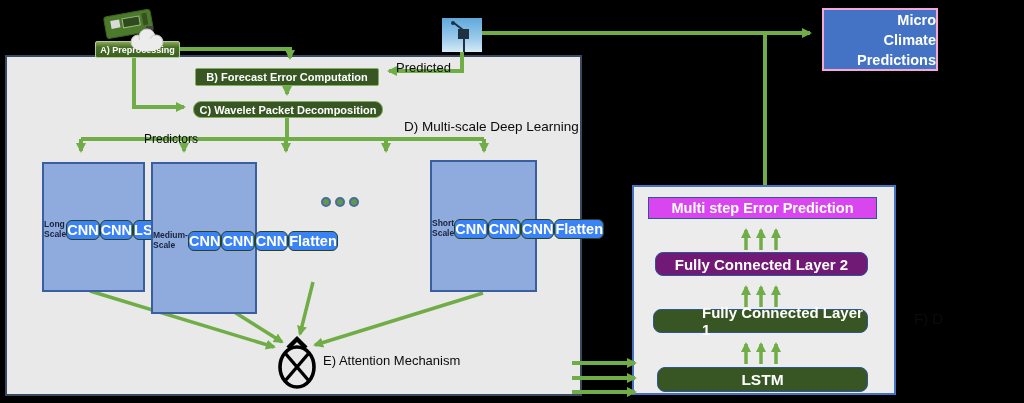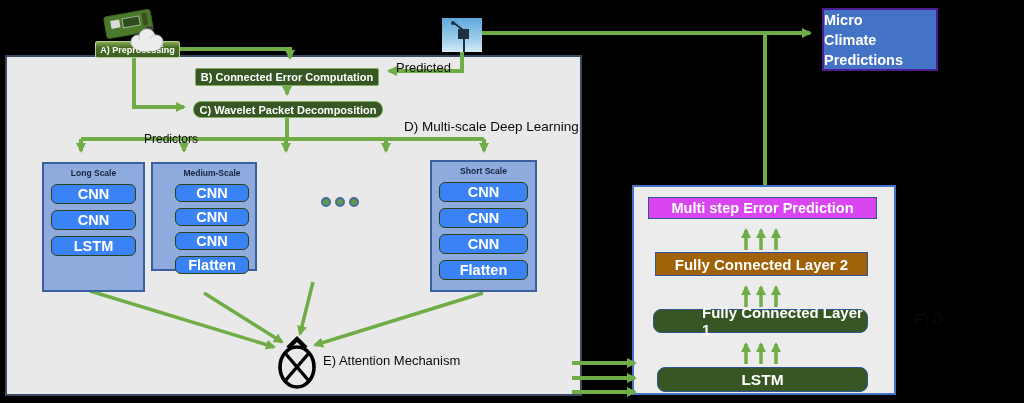--- a/index.html
+++ b/index.html
@@ -23,45 +23,45 @@
   
   .blabel{position:absolute;color:#0b0b0b;font-weight:400;z-index:6;white-space:nowrap;}
   #lbl-predictors{left:144px;top:92px;font-size:12px;margin-top:40px;}
   #lbl-predicted{left:396px;top:60px;font-size:13px;}
   #lbl-d{left:404px;top:119px;font-size:13.5px;}
   #lbl-e{left:323px;top:353px;font-size:13px;}
   #lbl-f{left:874px;top:310px;font-size:15px;margin-left:40px;}
 
   
   .scale{position:absolute;background:#8FAADC;border:2px solid #3A5FA0;box-sizing:border-box;
-         display:flex;flex-direction:column;align-items:center;z-index:5;}
+         display:flex;flex-direction:row;align-items:center;z-index:5;}
   #scale-long{left:42px;top:162px;width:103px;height:130px;}
-  #scale-medium{left:151px;top:162px;width:106px;height:109px;padding-left:16px;}
+  #scale-medium{left:151px;top:162px;width:106px;height:152px;}
   #scale-short{left:430px;top:160px;width:107px;height:132px;}
   .scale-title{font-size:8.5px;font-weight:700;color:#17233F;margin-top:4px;}
   .layer{width:86%;height:20px;background:#3b82f6;border:1px solid #2A431A;border-radius:6px;
          color:#fff;font-size:14.5px;font-weight:600;display:flex;align-items:center;
          justify-content:center;margin-top:6px;box-sizing:border-box;}
 
   
   .emod{position:absolute;color:#fff;display:flex;align-items:center;justify-content:center;
         font-weight:600;box-sizing:border-box;z-index:5;}
   #emod-title{left:648px;top:197px;width:229px;height:22px;background:#d946ef;
               border:1px solid #2E5597;font-size:14.5px;}
-  #emod-fc2{left:655px;top:252px;width:213px;height:24px;background:#a16207;
-            border:1px solid #2E5597;border-radius:0;font-size:15px;}
+  #emod-fc2{left:655px;top:252px;width:213px;height:24px;background:#701a75;
+            border:1px solid #2E5597;border-radius:8px;font-size:15px;}
   #emod-fc1{left:653px;top:309px;width:215px;height:24px;background:#375623;
             border:1px solid #2E5597;border-radius:8px;font-size:15px;padding-left:48px;}
   #emod-lstm{left:657px;top:367px;width:211px;height:25px;background:#375623;
              border:1px solid #2E5597;border-radius:8px;font-size:15.5px;}
 
   
   #output-box{left:822px;top:8px;width:116px;height:63px;background:#4472C4;
-              border:2px solid #4c1d95;color:#fff;font-size:14.5px;font-weight:600;
-              display:flex;flex-direction:column;align-items:flex-start;justify-content:center;
+              border:2px solid #f9a8d4;color:#fff;font-size:14.5px;font-weight:600;
+              display:flex;flex-direction:column;align-items:flex-end;justify-content:center;
               line-height:20px;box-sizing:border-box;z-index:5;position:absolute;}
 
   
   #weather-photo{left:442px;top:18px;width:40px;height:34px;z-index:5;position:absolute;
                  background:linear-gradient(#5FA8DC,#9CCBEA 60%,#D6EBF7);}
   svg.overlay{position:absolute;left:0;top:0;z-index:4;pointer-events:none;}
   svg.toplayer{z-index:7;}
 </style>
 </head>
 <body>
@@ -143,21 +143,21 @@
   <div id="weather-photo">
     <svg width="40" height="34">
       <line x1="22" y1="34" x2="22" y2="11" stroke="#1F3042" stroke-width="2"></line>
       <rect x="16" y="11" width="11" height="10" fill="#1F3042"></rect>
       <line x1="21" y1="12" x2="12" y2="5" stroke="#1F3042" stroke-width="2"></line>
       <circle cx="11" cy="5" r="2" fill="#1F3042"></circle>
     </svg>
   </div>
 
   <div id="box-a" class="pipe-box">A) Preprocessing</div>
-  <div id="box-b" class="pipe-box">B) Connected Error Computation</div>
+  <div id="box-b" class="pipe-box">B) Forecast Error Computation</div>
   <div id="box-c" class="pipe-box">C) Wavelet Packet Decomposition</div>
 
   <div id="lbl-predictors" class="blabel">Predictors</div>
   <div id="lbl-predicted" class="blabel">Predicted</div>
   <div id="lbl-d" class="blabel">D) Multi-scale Deep Learning</div>
   <div id="lbl-e" class="blabel">E) Attention Mechanism</div>
   <div id="lbl-f" class="blabel">F) D</div>
 
   <div id="scale-long" class="scale">
     <div class="scale-title">Long Scale</div>

